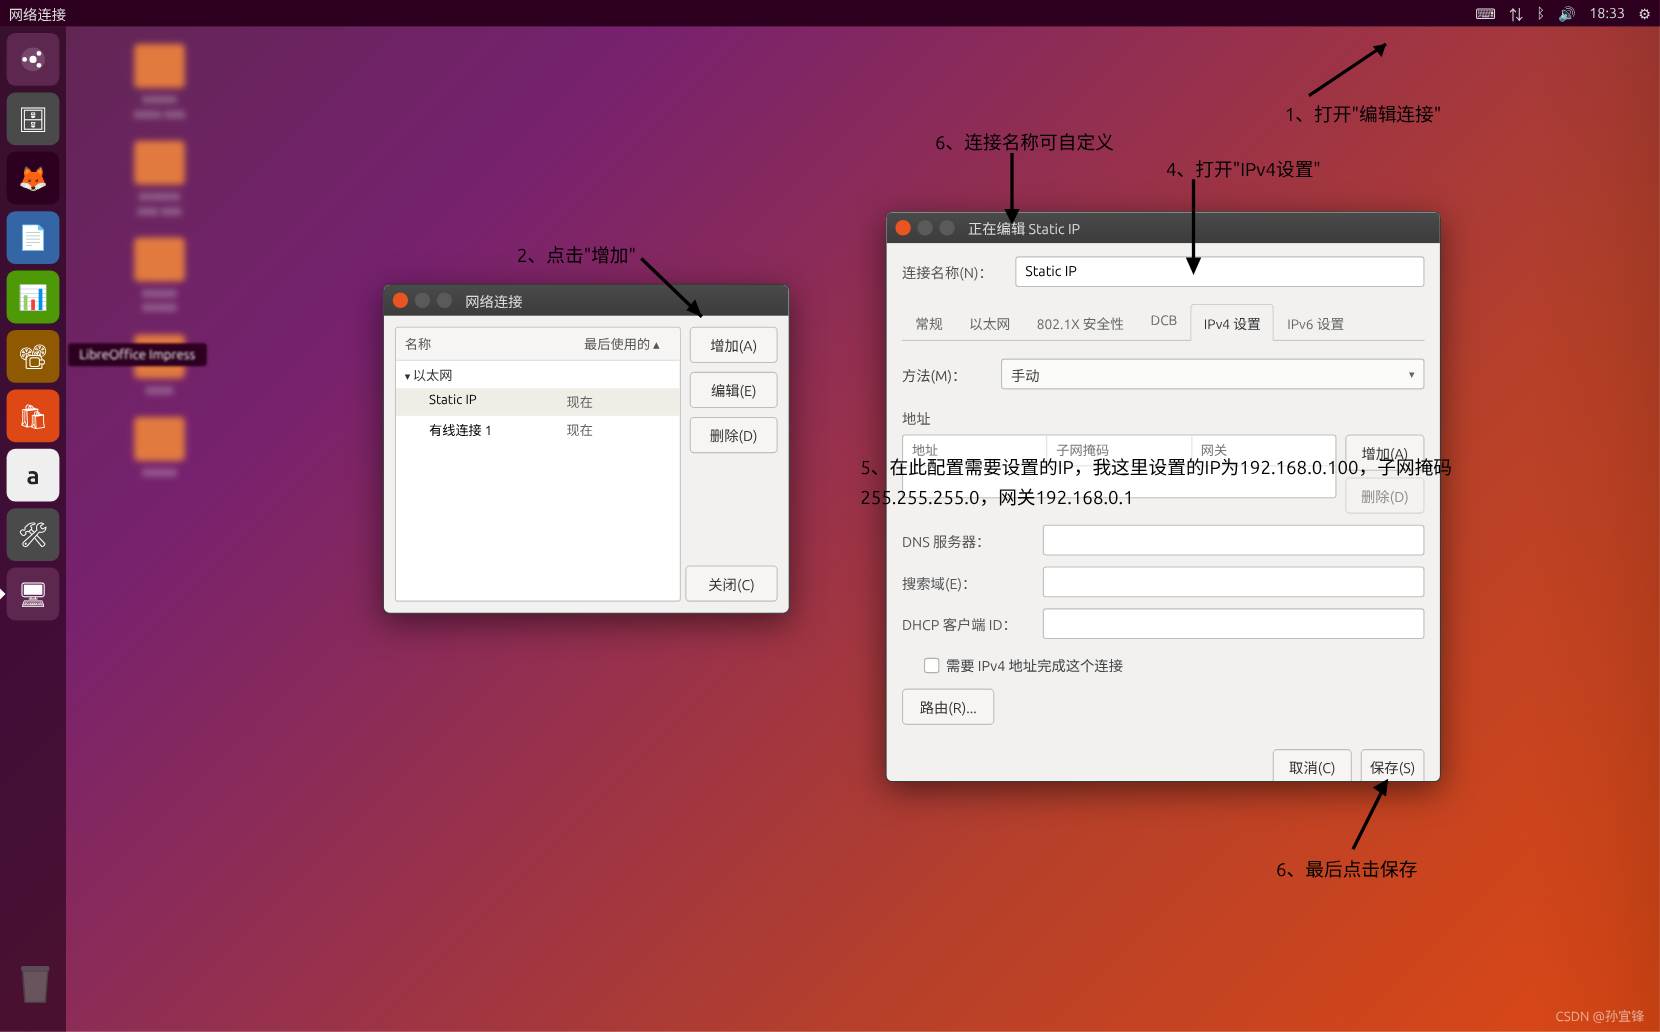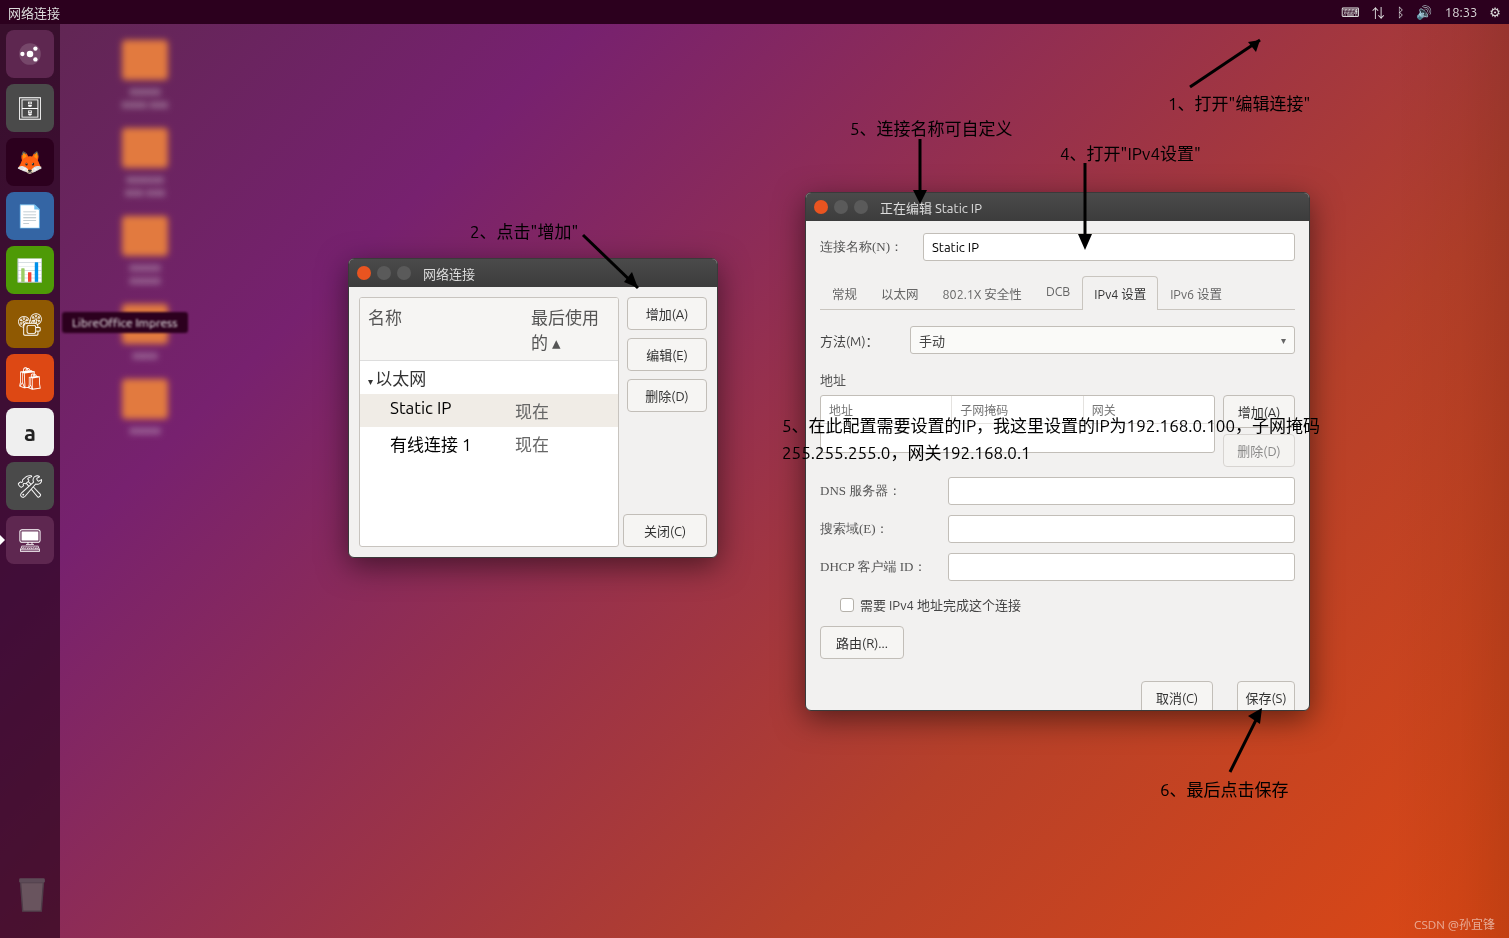--- a/index.html
+++ b/index.html
@@ -24,59 +24,59 @@
 .desktop-icons { position:absolute; top:40px; left:90px; display:flex; flex-direction:column; gap:18px; z-index:2; }
 .dicon { width:110px; text-align:center; color:#eee; font-size:12px; filter: blur(3px) contrast(0.95); }
 .dicon .box { width:46px; height:40px; margin:0 auto 4px; background:#e77a3c; border-radius:4px; }
 .window { position:absolute; background:#f2f1f0; border-radius:6px; box-shadow:0 8px 30px rgba(0,0,0,0.5); border:1px solid #3a3a3a; overflow:hidden; }
 .titlebar { height:28px; background:linear-gradient(#4a4a4a,#3c3c3c); display:flex; align-items:center; padding:0 8px; color:#dcdcdc; font-size:13px; gap:6px; }
 .tb-btn { width:14px; height:14px; border-radius:50%; background:#5a5a5a; display:inline-block; }
 .tb-btn.close { background:#e95420; }
 .tb-title { margin-left:6px; }
 .win1 { top:258px; left:348px; width:370px; height:300px; }
 .win1-body { display:flex; padding:10px; gap:8px; height: calc(100% - 28px); }
-.win1-list { flex:1; border:1px solid #c8c4bf; background:#fff; border-radius:3px; overflow:hidden; display:flex; flex-direction:column; font-size:17px; }
+.win1-list { flex:1; border:1px solid #c8c4bf; background:#fff; border-radius:3px; overflow:hidden; display:flex; flex-direction:column; font-size:12px; }
 .list-head { display:flex; background:#f6f5f3; border-bottom:1px solid #ddd; }
 .list-head div { padding:6px 8px; color:#555; }
 .lh-name { flex:1; }
 .lh-last { width:95px; text-align:left; }
 .list-row { display:flex; padding:4px 8px; }
 .list-row .c1 { flex:1; }
 .list-row .c2 { width:95px; color:#666; }
 .list-group { padding:4px 8px; font-weight:normal; color:#333; }
 .list-group::before { content:"▾ "; font-size:10px; }
 .row-sel { background:#f0ece6; }
 .row-indent { padding-left:22px; }
 .win1-btns { width:80px; display:flex; flex-direction:column; gap:8px; }
 .btn { background:#f6f5f3; border:1px solid #c2beb8; border-radius:4px; padding:6px 4px; font-size:13px; color:#333; text-align:center; cursor:pointer; }
 .win1-footer { position:absolute; bottom:10px; right:10px; }
 .win2 { top:192px; left:805px; width:505px; height:519px; }
 .win2-body { padding:12px 14px; font-size:13px; color:#444; display:flex; flex-direction:column; gap:10px; height:calc(100% - 28px); }
 .frow { display:flex; align-items:center; gap:8px; }
-.frow label { width:95px; color:#555;font-family:Liberation Serif, serif; }
+.frow label { width:95px; color:#555; }
 .txt { flex:1; border:1px solid #c2beb8; border-radius:3px; padding:5px 8px; background:#fff; height:28px; font-size:13px; }
 .tabs { display:flex; border-bottom:1px solid #c9c5bf; margin-top:4px; }
 .tab { padding:7px 11px; font-size:12.5px; color:#666; border:1px solid transparent; border-bottom:none; border-radius:4px 4px 0 0; cursor:pointer; position:relative; top:1px; }
 .tab.active { background:#f2f1f0; border-color:#c9c5bf; color:#333; }
 .method-row { display:flex; align-items:center; gap:10px; margin-top:6px; }
 .method-row label { width:80px; }
 .select { flex:1; border:1px solid #c2beb8; border-radius:3px; padding:4px 8px; background:#fafaf8; display:flex; justify-content:space-between; align-items:center; height:28px; }
 .select .caret { font-size:10px; color:#666; }
 .addr-sec { margin-top:6px; }
 .addr-label { margin-bottom:6px; font-weight:bold; color:#555; font-weight:normal; }
 .addr-tbl-wrap { display:flex; gap:8px; }
 .addr-tbl { flex:1; border:1px solid #c2beb8; border-radius:3px; background:#fff; height:58px; display:flex; flex-direction:column; }
 .addr-head { display:flex; border-bottom:1px solid #e4e2df; }
 .addr-head div { flex:1; padding:5px 8px; font-size:12px; color:#777; border-right:1px solid #e4e2df; }
 .addr-head div:last-child { border-right:none; }
 .addr-btns { width:72px; display:flex; flex-direction:column; gap:6px; }
 .chk-row { display:flex; align-items:center; gap:6px; margin-top:4px;margin-left:20px; }
 .chk { width:14px; height:14px; border:1px solid #b5b1aa; border-radius:3px; background:#fff; }
 .route-row { display:flex; margin-top:2px; }
-.dlg-footer { margin-top:auto; display:flex; justify-content:flex-end; gap:24px; padding-top:12px; }
+.dlg-footer { margin-top:auto; display:flex; justify-content:flex-end; gap:8px; padding-top:12px; }
 .anno { position:absolute; color:#000; font-size:17px; z-index:20; white-space:nowrap; }
 .arrow { position:absolute; z-index:19; }
 .trash { position:absolute; bottom:22px; left:10px; width:44px; height:44px; border-radius:6px; display:flex; align-items:center; justify-content:center; z-index:4; }
 .watermark { position:absolute; bottom:6px; right:14px; color:rgba(255,255,255,0.55); font-size:12px; z-index:3; }
 .mirror-edge { position:absolute; right:0; top:0; bottom:0; width:120px; background: linear-gradient(90deg, transparent 0%, rgba(0,0,0,0.05) 60%, rgba(0,0,0,0.12) 100%); pointer-events:none; z-index:1; }
 </style>
 </head>
 <body>
 
 <div class="topbar">
@@ -257,21 +257,21 @@
     <line x1="10" y1="55" x2="80" y2="8" stroke="#000" stroke-width="3"></line>
     <polygon points="80,8 68,10 76,20" fill="#000"></polygon>
   </svg>
 
 <div class="anno" style="top:218px; left:470px;">2、点击"增加"</div>
 <svg class="arrow" style="top:230px; left:578px;" width="80" height="70">
     <line x1="5" y1="5" x2="60" y2="58" stroke="#000" stroke-width="3"></line>
     <polygon points="60,58 46,52 54,42" fill="#000"></polygon>
   </svg>
 
-<div class="anno" style="top:115px; left:850px;">5、连接名称可自定义</div>
+<div class="anno" style="top:115px; left:850px;">6、连接名称可自定义</div>
 <svg class="arrow" style="top:134px; left:895px;" width="50" height="80">
     <line x1="25" y1="5" x2="25" y2="65" stroke="#000" stroke-width="3"></line>
     <polygon points="25,70 18,56 32,56" fill="#000"></polygon>
   </svg>
 
 <div class="anno" style="top:140px; left:1060px;">4、打开"IPv4设置"</div>
 <svg class="arrow" style="top:158px; left:1060px;" width="50" height="100">
     <line x1="25" y1="5" x2="25" y2="85" stroke="#000" stroke-width="3"></line>
     <polygon points="25,92 18,76 32,76" fill="#000"></polygon>
   </svg>

